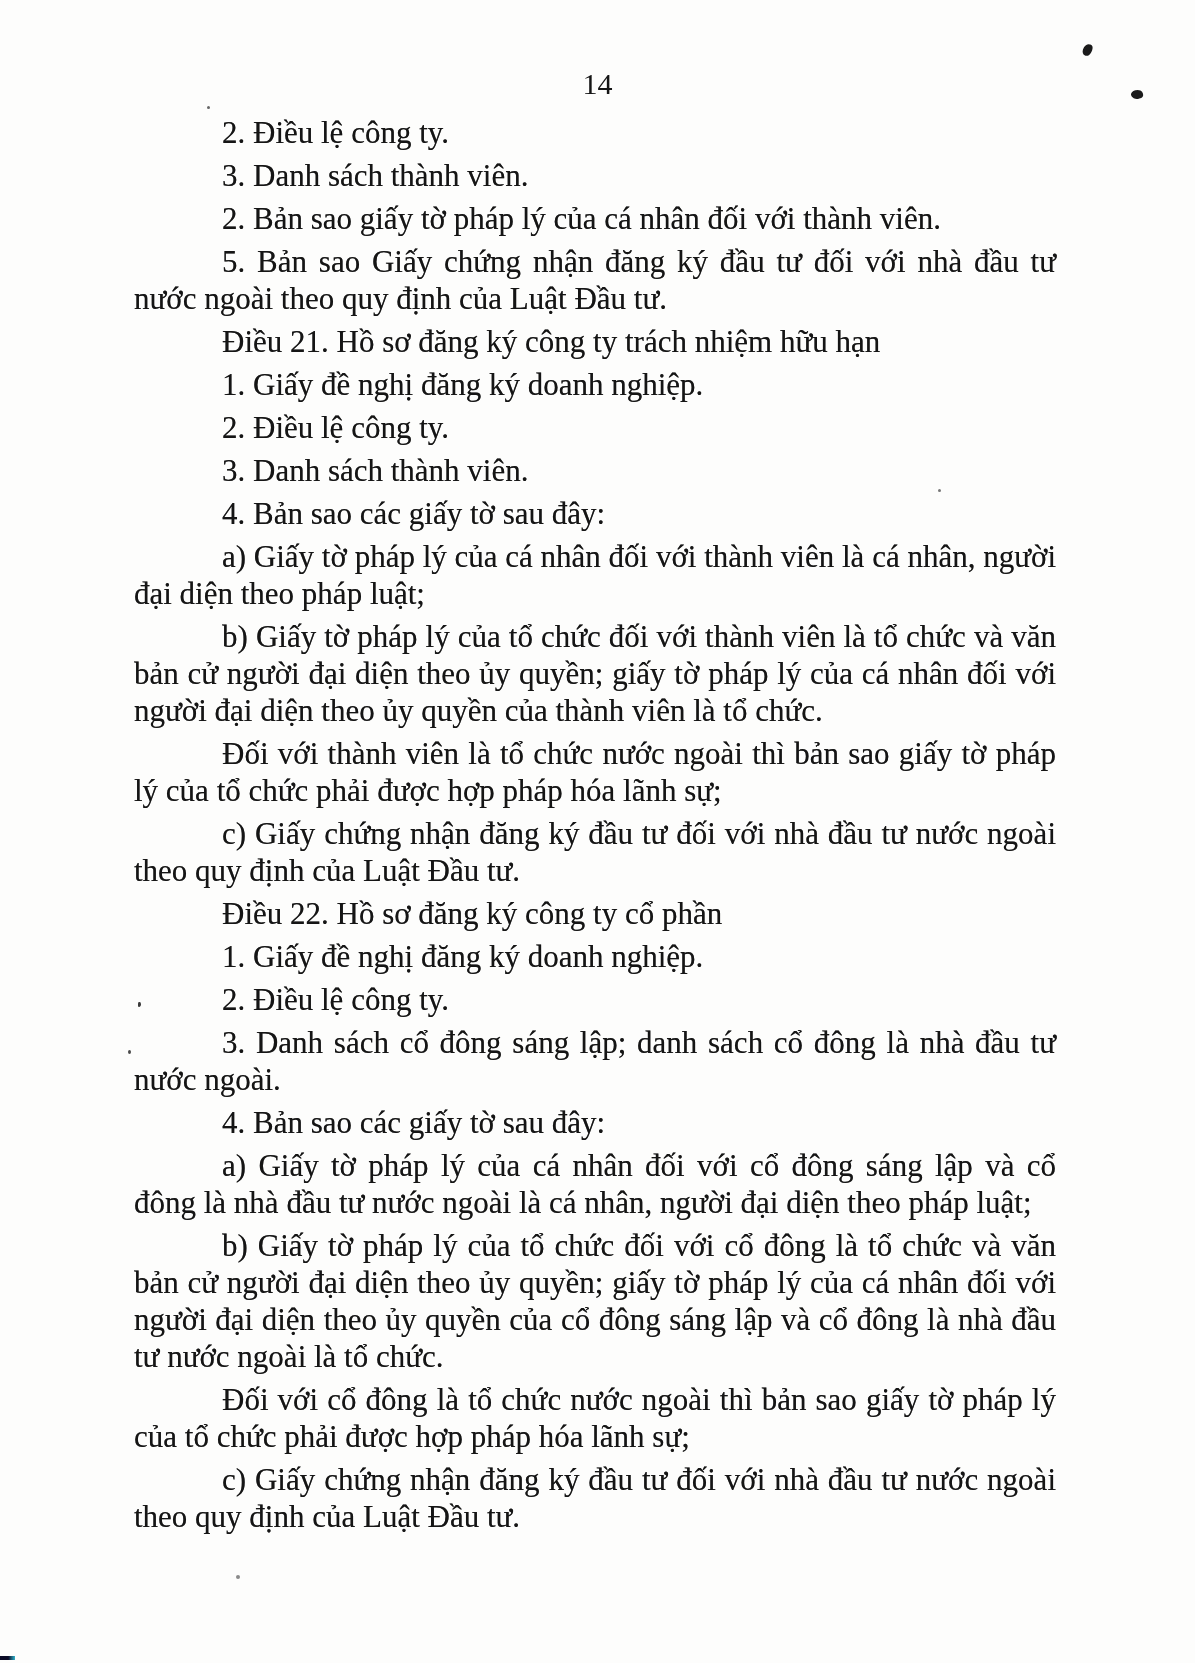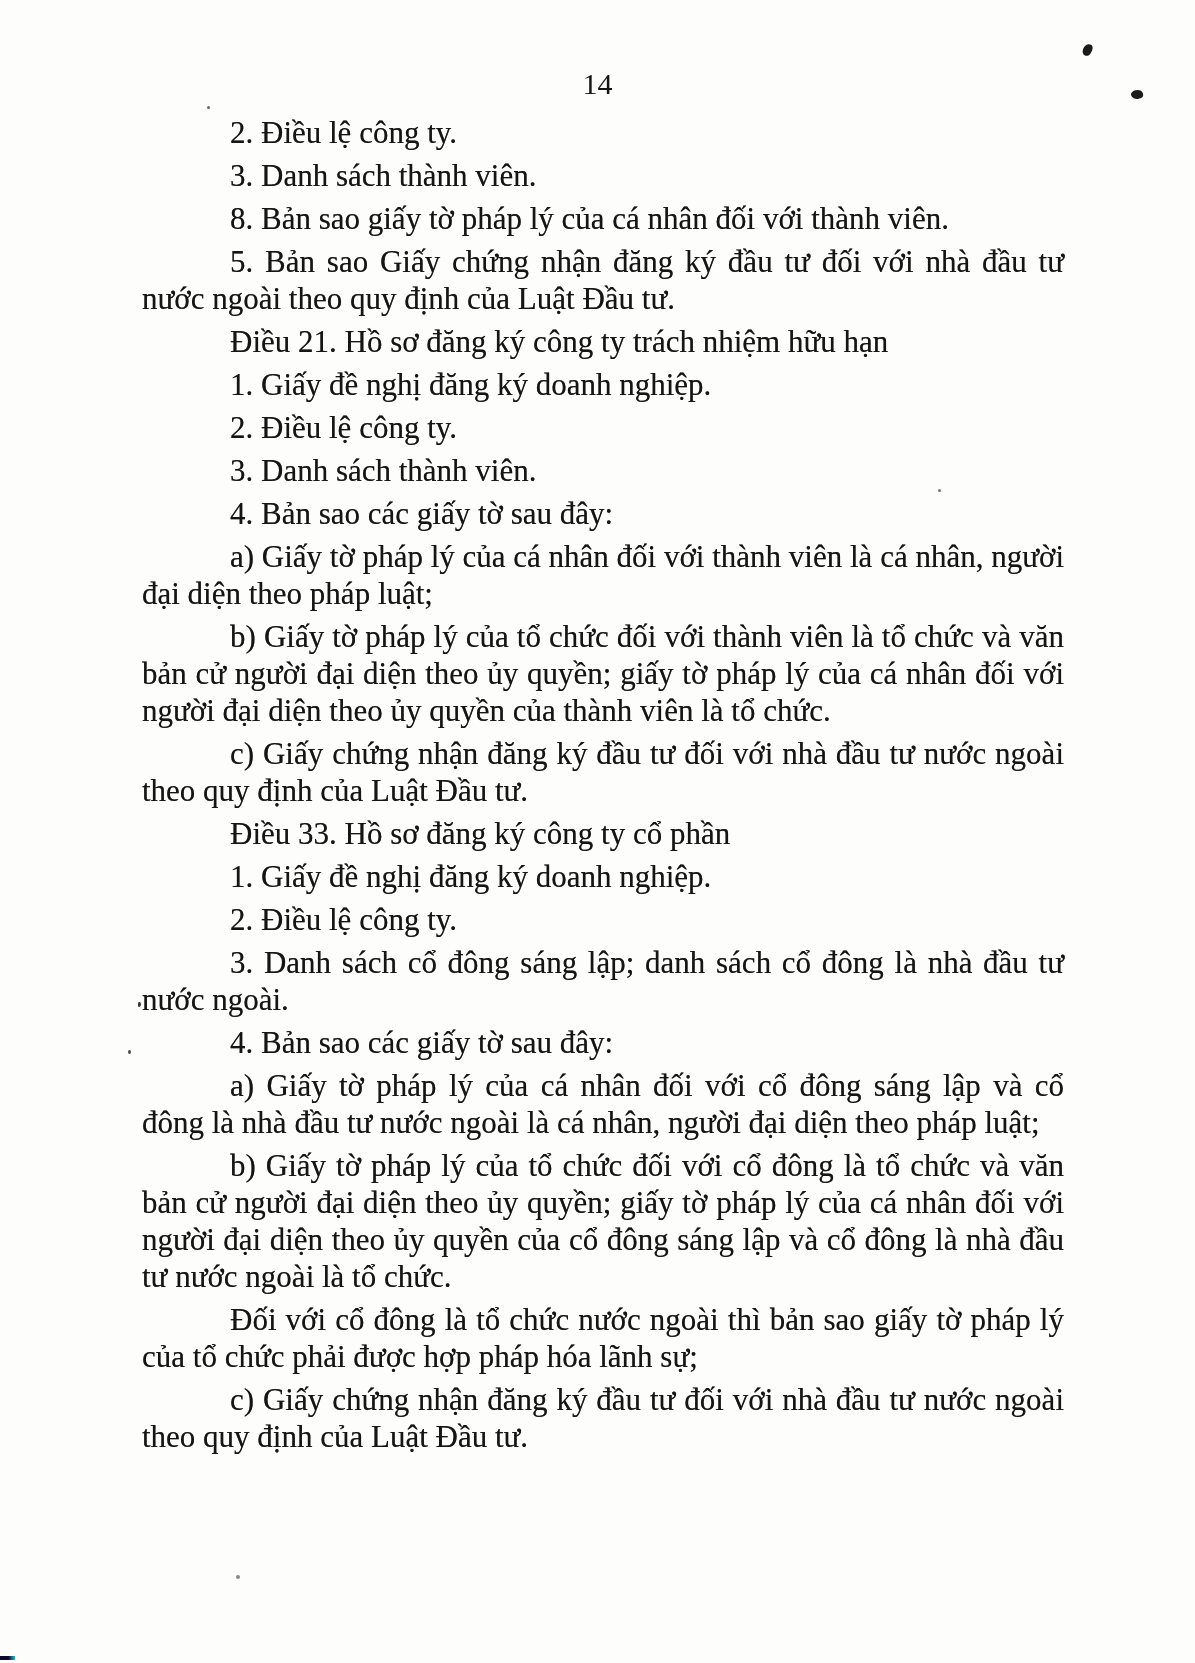--- a/index.html
+++ b/index.html
@@ -20,21 +20,21 @@
     position: absolute;
     top: 68px;
     left: 0;
     width: 100%;
     text-align: center;
     font-size: 30px;
     line-height: 32px;
   }
   .content {
     position: absolute;
-    left: 142px;
+    left: 134px;
     top: 114px;
     width: 922px;
   }
   .para {
     font-size: 31px;
     line-height: 37px;
     margin: 0 0 6px 0;
     text-align: justify;
     text-indent: 88px;
     text-shadow: 0 0 0.5px rgba(0,0,0,0.55);
@@ -71,31 +71,32 @@
 </head>
 <body>
 
 <div class="page">
 
   <div class="page-number">14</div>
 
   <div class="content">
     <p class="para">2. Điều lệ công ty.</p>
     <p class="para">3. Danh sách thành viên.</p>
-    <p class="para">8. Bản sao giấy tờ pháp lý của cá nhân đối với thành viên.</p>
+    <p class="para">2. Bản sao giấy tờ pháp lý của cá nhân đối với thành viên.</p>
     <p class="para">5. Bản sao Giấy chứng nhận đăng ký đầu tư đối với nhà đầu tư nước ngoài theo quy định của Luật Đầu tư.</p>
     <p class="para heading">Điều 21. Hồ sơ đăng ký công ty trách nhiệm hữu hạn</p>
     <p class="para">1. Giấy đề nghị đăng ký doanh nghiệp.</p>
     <p class="para">2. Điều lệ công ty.</p>
     <p class="para">3. Danh sách thành viên.</p>
     <p class="para">4. Bản sao các giấy tờ sau đây:</p>
     <p class="para">a) Giấy tờ pháp lý của cá nhân đối với thành viên là cá nhân, người đại diện theo pháp luật;</p>
     <p class="para">b) Giấy tờ pháp lý của tổ chức đối với thành viên là tổ chức và văn bản cử người đại diện theo ủy quyền; giấy tờ pháp lý của cá nhân đối với người đại diện theo ủy quyền của thành viên là tổ chức.</p>
+    <p class="para">Đối với thành viên là tổ chức nước ngoài thì bản sao giấy tờ pháp lý của tổ chức phải được hợp pháp hóa lãnh sự;</p>
     <p class="para">c) Giấy chứng nhận đăng ký đầu tư đối với nhà đầu tư nước ngoài theo quy định của Luật Đầu tư.</p>
-    <p class="para heading">Điều 33. Hồ sơ đăng ký công ty cổ phần</p>
+    <p class="para heading">Điều 22. Hồ sơ đăng ký công ty cổ phần</p>
     <p class="para">1. Giấy đề nghị đăng ký doanh nghiệp.</p>
     <p class="para">2. Điều lệ công ty.</p>
     <p class="para">3. Danh sách cổ đông sáng lập; danh sách cổ đông là nhà đầu tư nước ngoài.</p>
     <p class="para">4. Bản sao các giấy tờ sau đây:</p>
     <p class="para">a) Giấy tờ pháp lý của cá nhân đối với cổ đông sáng lập và cổ đông là nhà đầu tư nước ngoài là cá nhân, người đại diện theo pháp luật;</p>
     <p class="para">b) Giấy tờ pháp lý của tổ chức đối với cổ đông là tổ chức và văn bản cử người đại diện theo ủy quyền; giấy tờ pháp lý của cá nhân đối với người đại diện theo ủy quyền của cổ đông sáng lập và cổ đông là nhà đầu tư nước ngoài là tổ chức.</p>
     <p class="para">Đối với cổ đông là tổ chức nước ngoài thì bản sao giấy tờ pháp lý của tổ chức phải được hợp pháp hóa lãnh sự;</p>
     <p class="para">c) Giấy chứng nhận đăng ký đầu tư đối với nhà đầu tư nước ngoài theo quy định của Luật Đầu tư.</p>
   </div>
 

